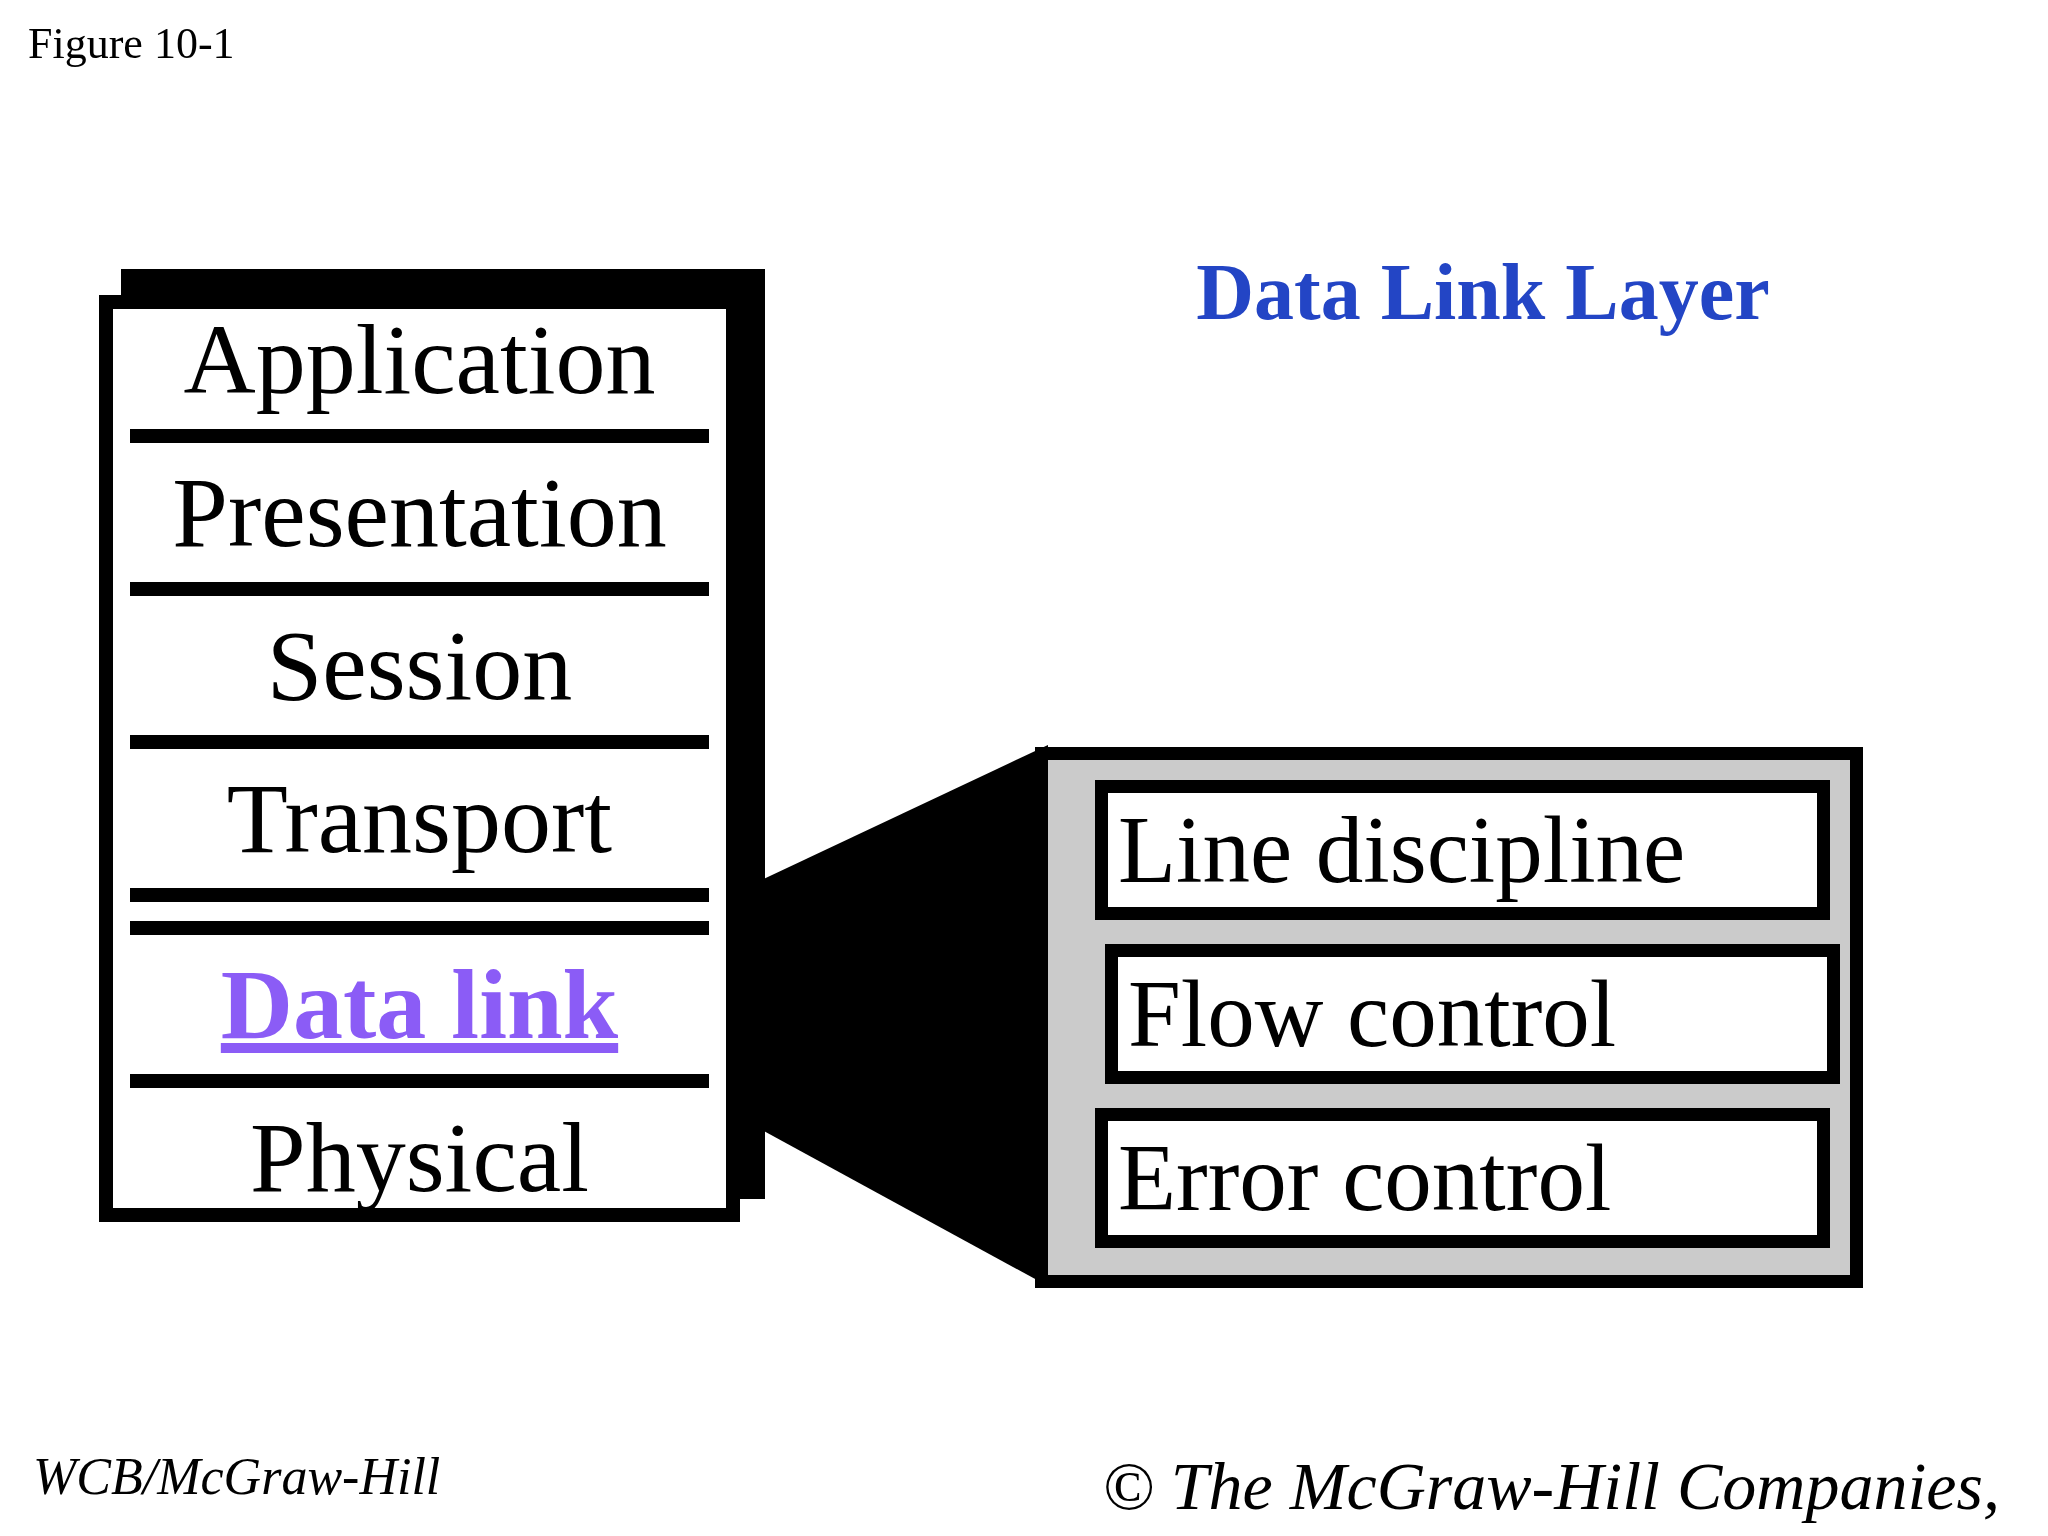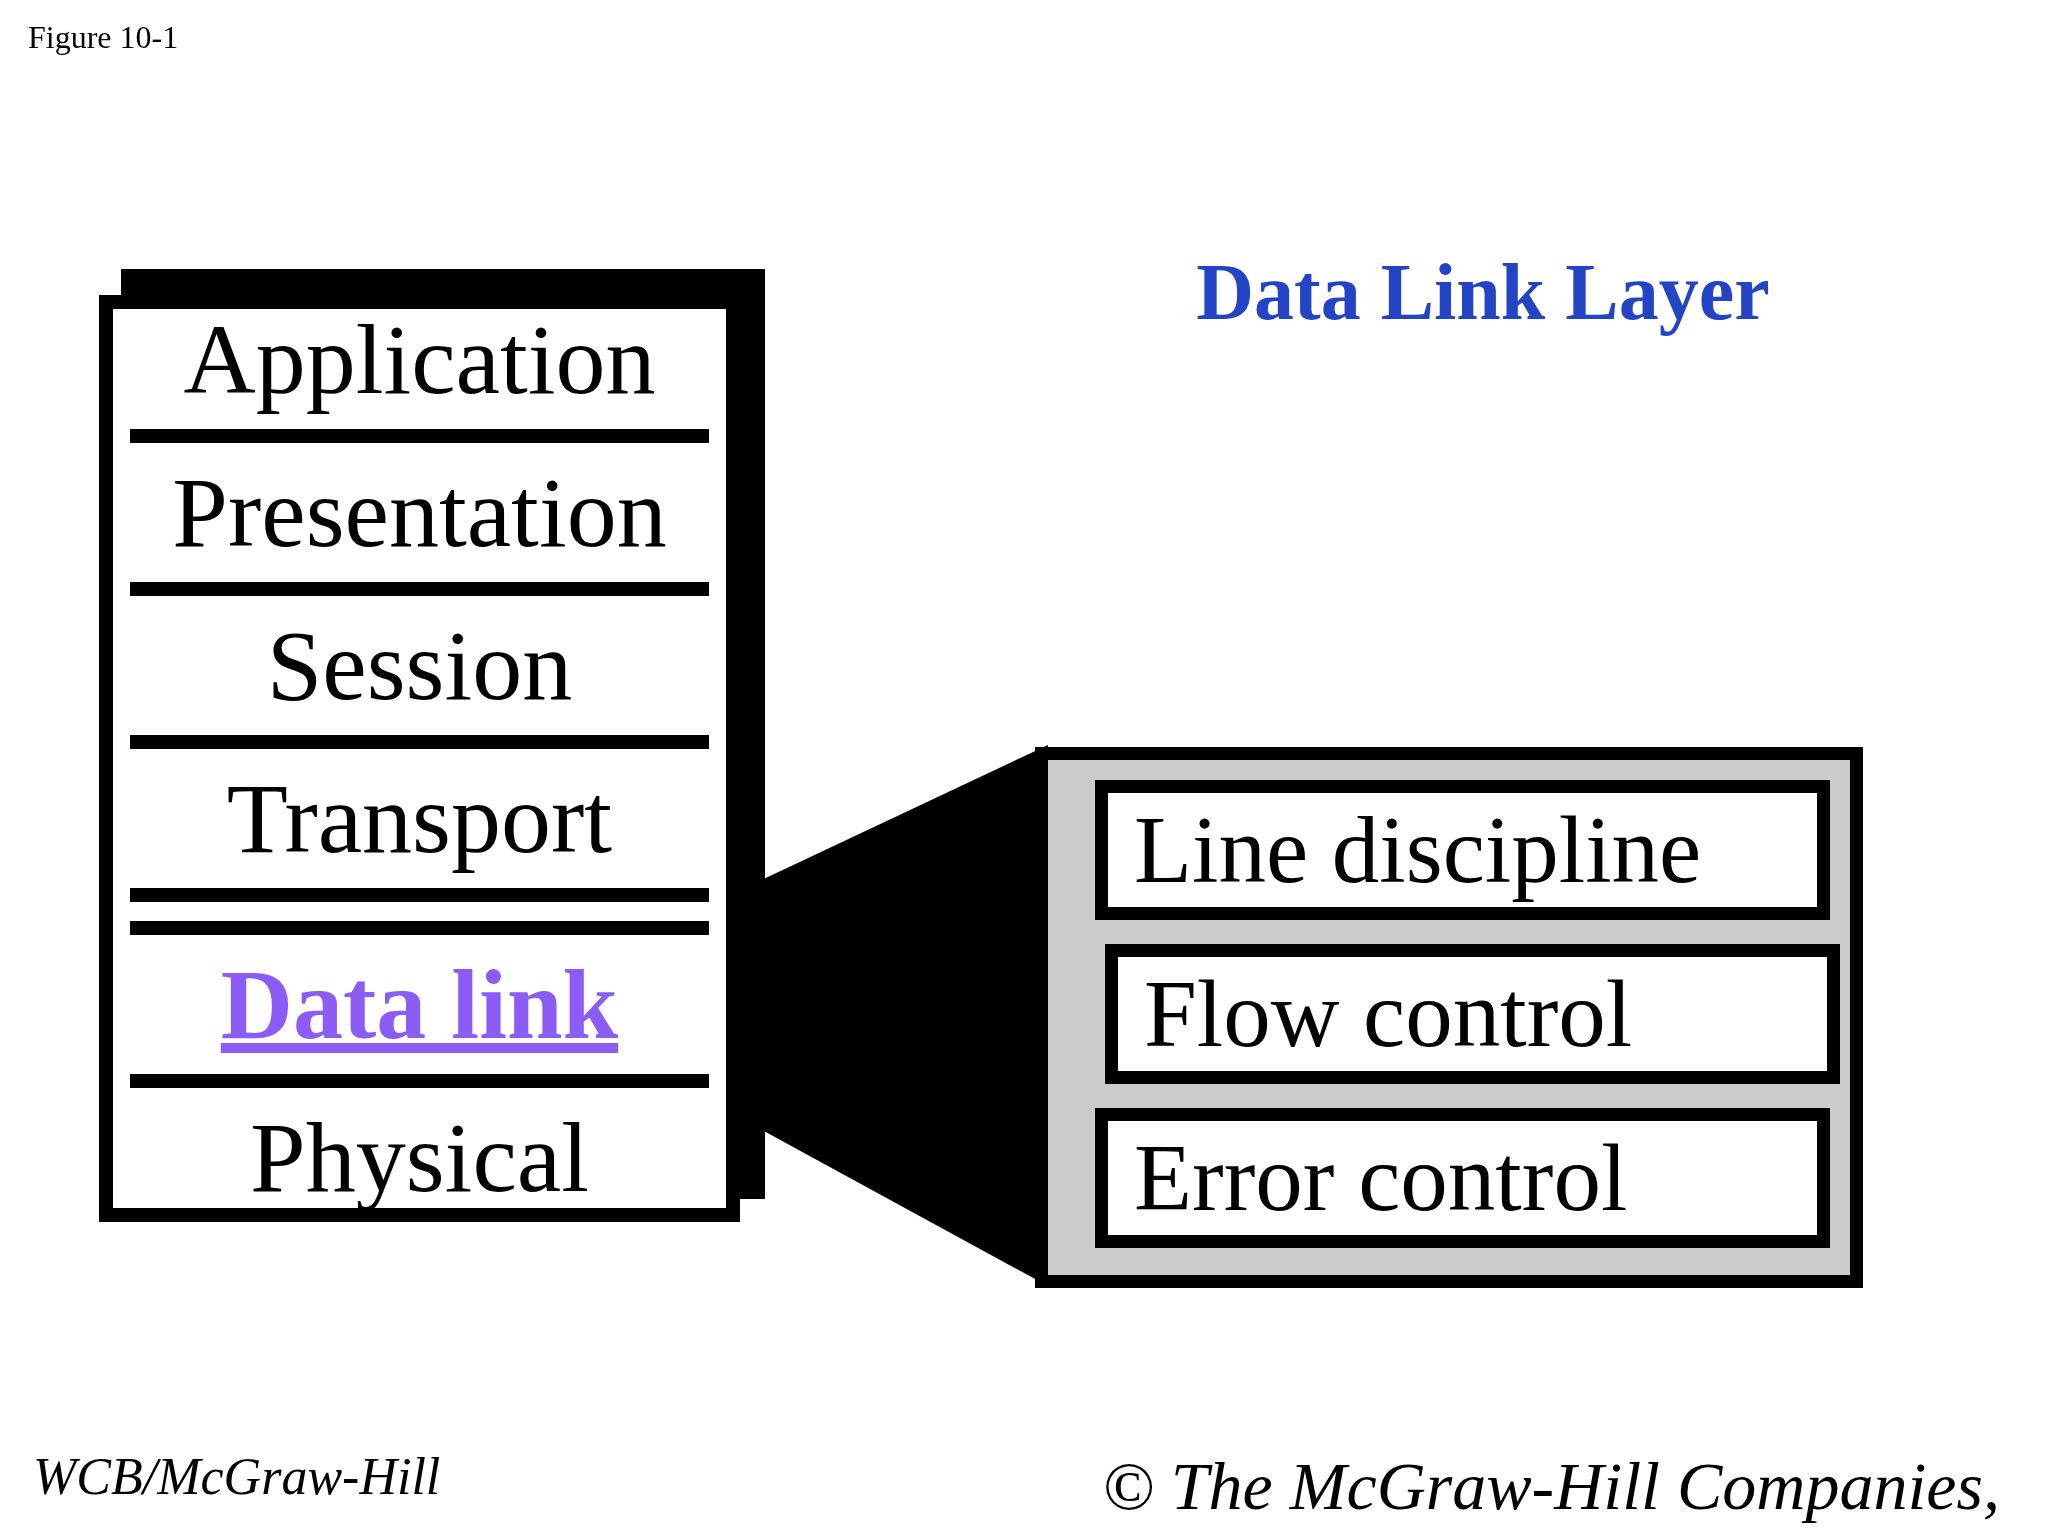--- a/index.html
+++ b/index.html
@@ -6,21 +6,21 @@
   .stage{
     position:relative;
     width:2048px;height:1536px;
     background:#ffffff;
     font-family:"Liberation Serif", serif;
     color:#000;
     overflow:hidden;
   }
   .figure-label{
     position:absolute;left:28px;top:20px;
-    font-size:32px;line-height:1.1;
+    font-size:44px;line-height:1.1;
   }
   .diagram-title{
     position:absolute;left:1069px;top:252px;width:828px;
     text-align:center;
     font-size:80px;font-weight:bold;line-height:1;
     color:#2345C5;
   }
   
   .osi-shadow{
     position:absolute;left:121px;top:269px;width:644px;height:930px;
@@ -41,21 +41,21 @@
   .funnel-svg{position:absolute;left:0;top:0;width:2048px;height:1536px;}
   
   .detail-panel{
     position:absolute;left:1035px;top:747px;width:828px;height:541px;
     box-sizing:border-box;border:13px solid #000;background:#CBCBCB;
   }
   .detail-item{
     position:absolute;left:47px;width:735px;height:140px;
     box-sizing:border-box;border:13px solid #000;background:#fff;
     display:flex;align-items:center;
-    padding-left:26px;
+    padding-left:10px;
     font-size:95px;line-height:1;white-space:nowrap;
   }
   .detail-item.i0{top:20px;}
   .detail-item.i1{top:184px;margin-left:10px;}
   .detail-item.i2{top:348px;}
   .footer-left{
     position:absolute;left:33px;top:1447px;
     font-size:52px;font-style:italic;line-height:1.15;
   }
   .footer-right{

